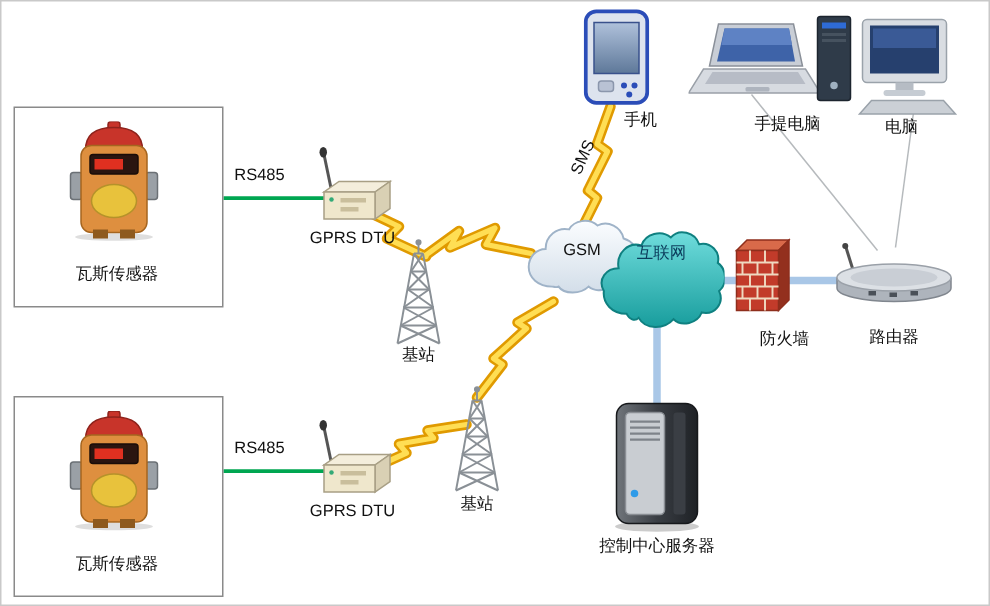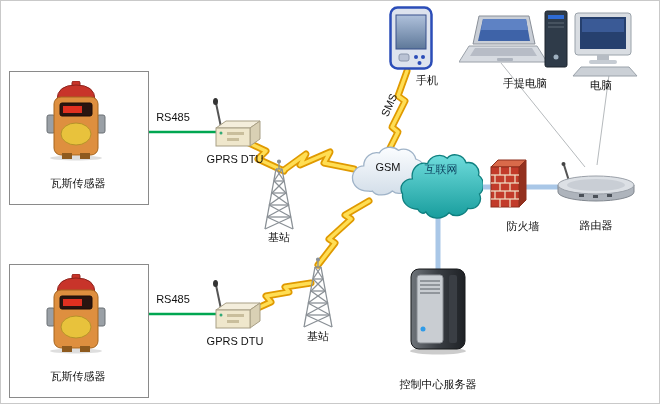--- a/index.html
+++ b/index.html
@@ -321,15 +321,15 @@
 
   <div class="lbl rot" style="left:374px;top:98px;width:28px;">SMS</div>
 
   <div class="lbl" style="left:404px;top:73px;width:44px;">手机</div>
   <div class="lbl" style="left:458px;top:76px;width:88px;text-align:right;">手提电脑</div>
   <div class="lbl" style="left:560px;top:78px;width:80px;">电脑</div>
 
   <div class="lbl" style="left:494px;top:219px;width:56px;">防火墙</div>
   <div class="lbl" style="left:554px;top:218px;width:82px;">路由器</div>
 
-  <div class="lbl" style="left:387px;top:357px;width:100px;margin-top:20px;">控制中心服务器</div>
+  <div class="lbl" style="left:387px;top:357px;width:100px;">控制中心服务器</div>
 
 </div>
 
 </body></html>

